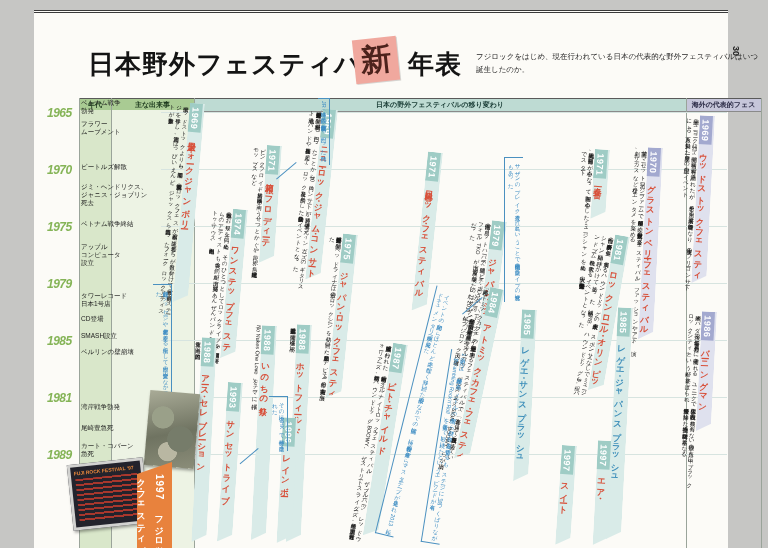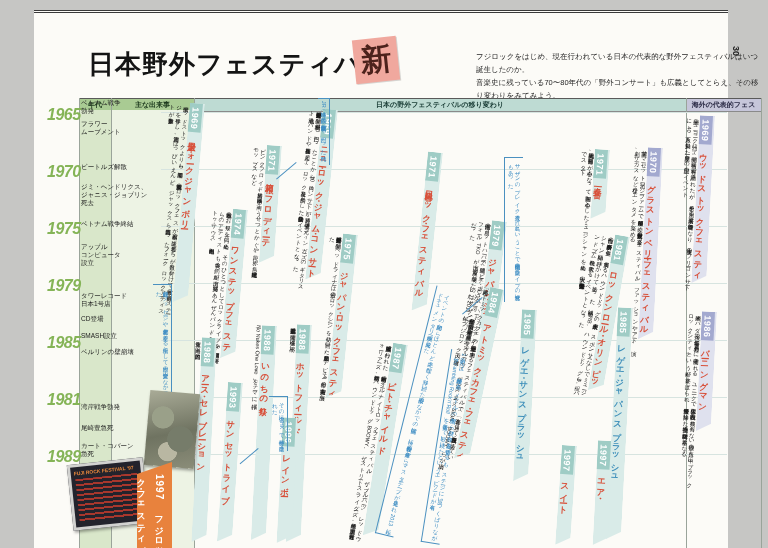--- a/index.html
+++ b/index.html
@@ -19,21 +19,21 @@
   .hcell{position:absolute;top:85px;height:12px;font-size:7px;font-weight:bold;color:#1d3a1d;
     display:flex;align-items:center;justify-content:center;border-top:1px solid #5a5a5a;border-bottom:1px solid #8a8a8a;}
   .h-year{left:45px;width:32px;background:#a9cb93;}
   .h-events{left:77px;width:83px;background:#a9cb93;}
   .h-japan{left:160px;width:492px;background:#bedbd3;color:#173a33;}
   .h-overseas{left:652px;width:75px;background:#c6c6da;color:#2a2a45;}
   .col-year{position:absolute;left:45px;top:97px;width:32px;height:451px;background:#d9e7ca;}
   .col-events{position:absolute;left:77px;top:97px;width:83px;height:451px;background:#edf3e4;}
   .vline{position:absolute;top:85px;height:463px;width:1px;background:#9aa49a;}
   .gridline{position:absolute;left:161px;width:566px;height:1px;background:#d7e4e0;}
-  .decade{position:absolute;left:47px;width:29px;font-size:16px;font-weight:bold;font-style:italic;color:#85b457;letter-spacing:-.5px;}
+  .decade{position:absolute;left:47px;width:29px;font-size:12px;font-weight:bold;font-style:italic;color:#85b457;letter-spacing:-.5px;}
   .event{position:absolute;left:81px;width:78px;font-size:6.5px;line-height:8px;color:#1c1c1c;white-space:pre-line;}
   
   .entry{position:absolute;writing-mode:vertical-rl;transform:rotate(var(--rot,0deg));transform-origin:top right;}
   .rib{display:block;width:15px;clip-path:polygon(0 0,100% 0,100% calc(100% - 8px),0 100%);}
   .jp .rib{background:#d9ebe8;}
   .ov .rib{background:#dfe1ee;}
   .yr{font-size:9px;font-weight:bold;color:#fff;padding:4px 2px 3px 2px;letter-spacing:.5px;}
   .jp .yr{background:#9fccc5;}
   .ov .yr{background:#a3a9cf;}
   .ttl{font-size:8.5px;font-weight:bold;color:#d8503a;padding:3px 2px;letter-spacing:1px;}
@@ -59,23 +59,23 @@
   .banner .b-yr{font-size:10px;font-weight:bold;color:#fff;letter-spacing:1px;padding:2px 1px;}
   .banner .b-ttl{font-size:9px;font-weight:bold;color:#fff;letter-spacing:1px;padding:2px 1px;}
 </style>
 </head>
 <body>
 
 <div id="screen">
   <div id="page">
     <div class="title-main">日本野外フェスティバル</div>
     <div class="title-badge">新</div>
+    <div class="title-suffix">年表</div>
     <div class="intro">
       <div>フジロックをはじめ、現在行われている日本の代表的な野外フェスティバルはいつ誕生したのか。</div>
-      <div>音楽史に残っている70〜80年代の「野外コンサート」も広義としてとらえ、その移り変わりをみてみよう。</div>
     </div>
 
     <div class="hcell h-year">年代</div>
     <div class="hcell h-events">主な出来事</div>
     <div class="hcell h-japan">日本の野外フェスティバルの移り変わり</div>
     <div class="hcell h-overseas">海外の代表的フェス</div>
     <div class="col-year"></div>
     <div class="col-events"></div>
     <div class="vline" style="left:45px"></div>
     <div class="vline" style="left:77px"></div>

